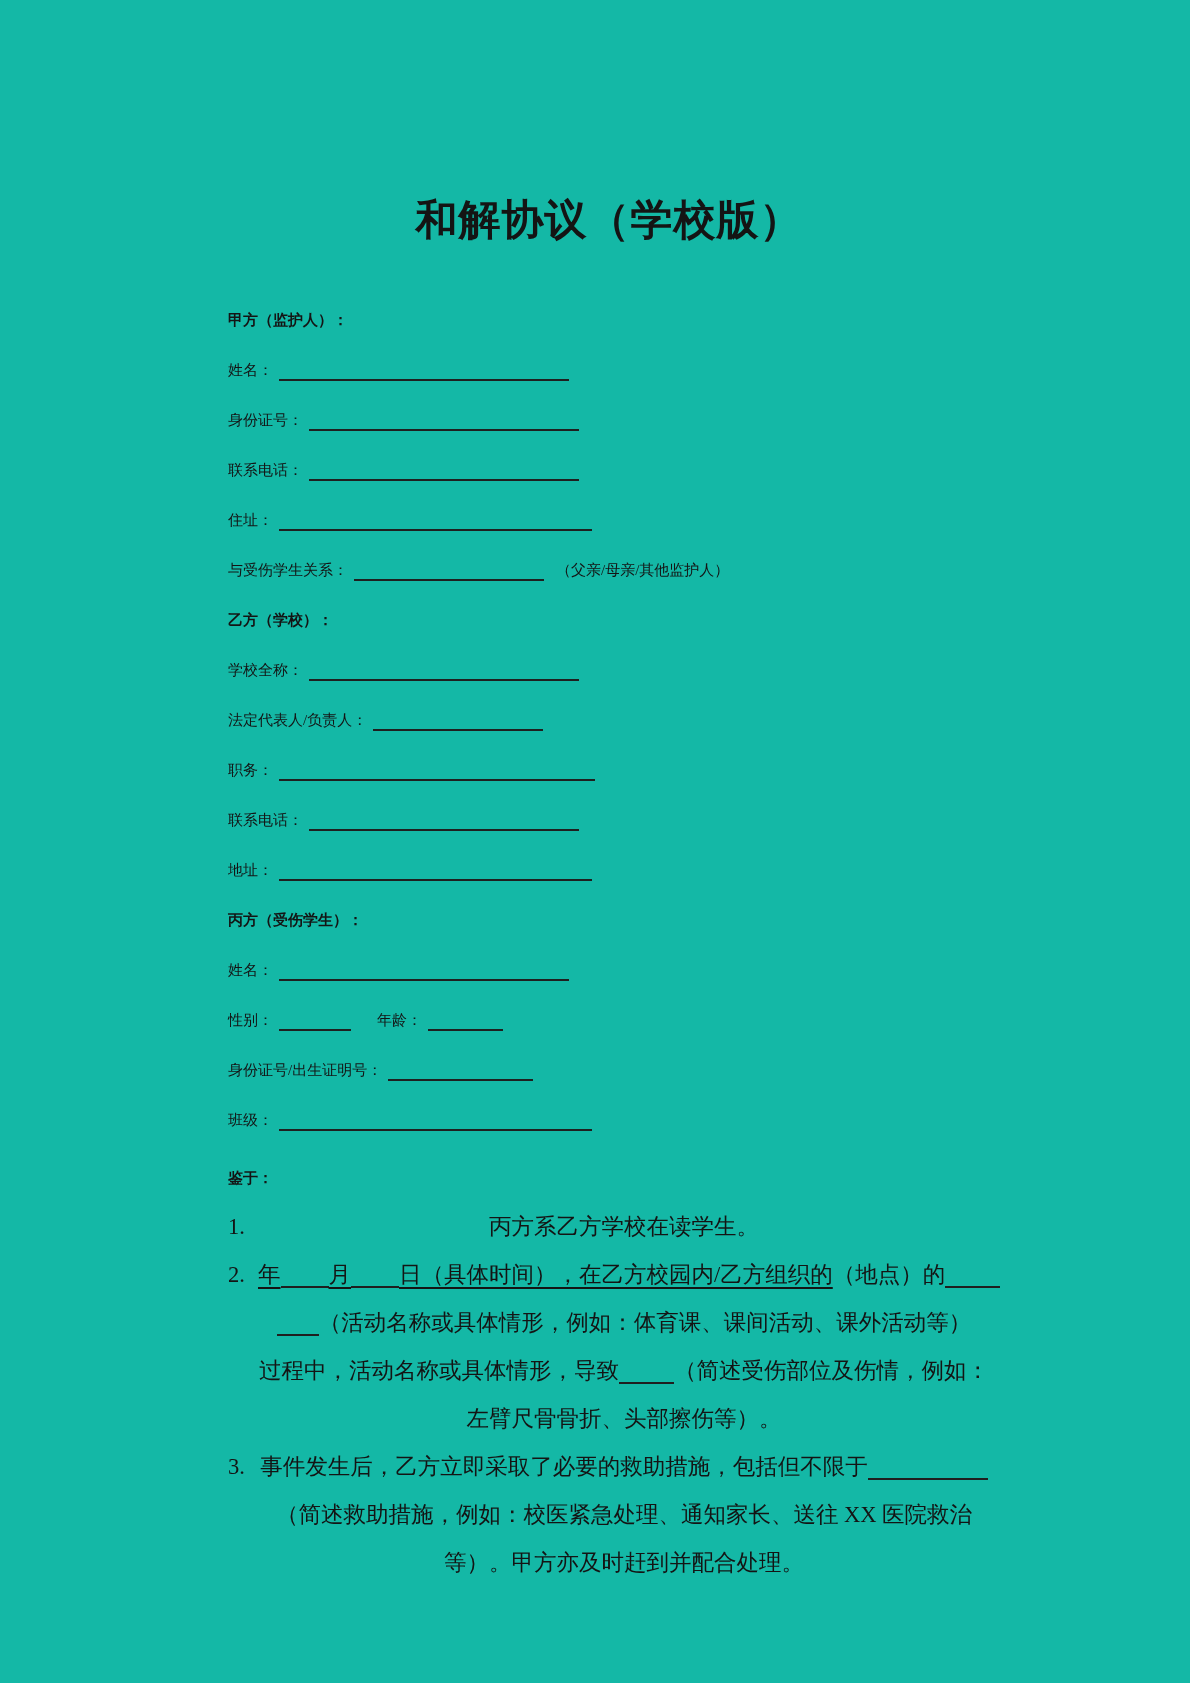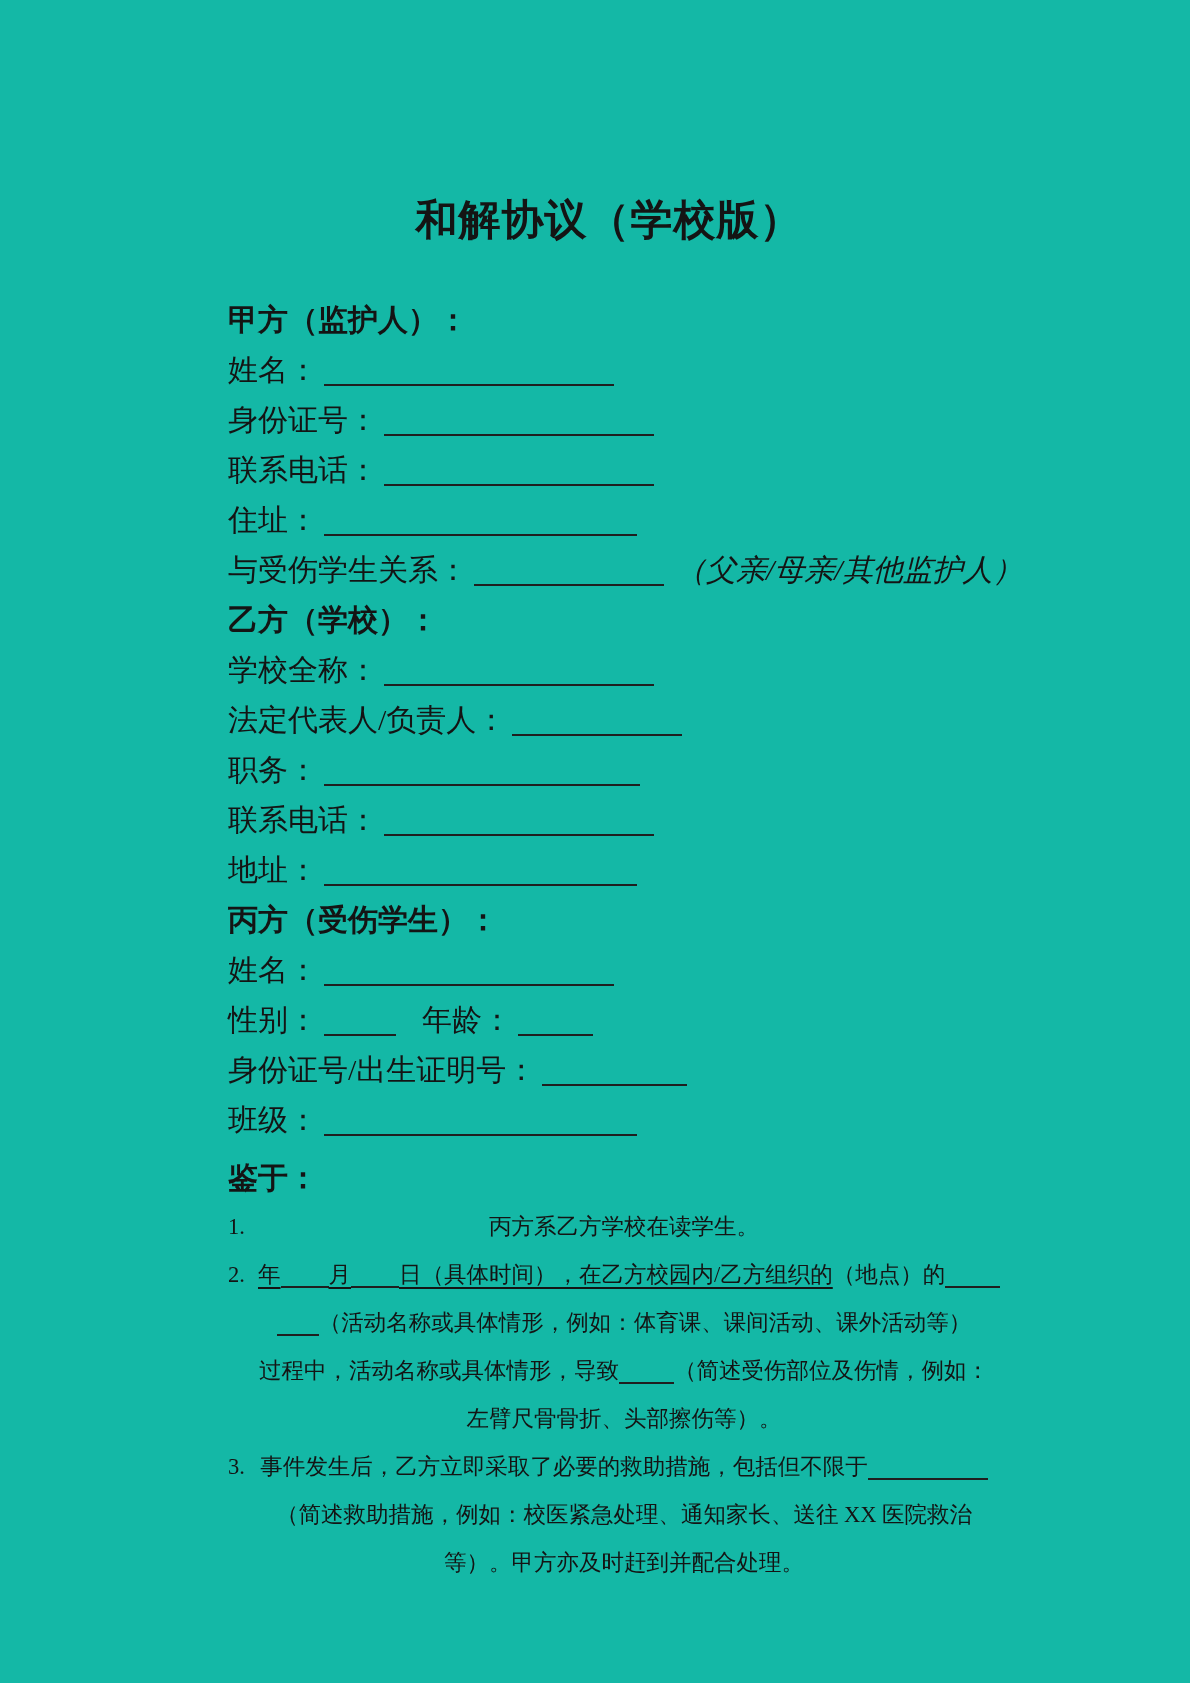--- a/index.html
+++ b/index.html
@@ -18,37 +18,37 @@
     font-size:42px;
     line-height:54px;
     margin:0;
     text-align:center;
     letter-spacing:1px;
     white-space:nowrap;
   }
   .sections{margin-top:48px;}
   .fline{
     height:50px;line-height:50px;
-    font-size:30px;
+    font-size:15px;
     white-space:nowrap;
   }
   .fline.heading{
     font-family:"Liberation Sans",sans-serif;
     font-weight:700;
   }
   .blank{
     display:inline-block;
     height:22px;
     border-bottom:2px solid #1f1f1f;
     margin-left:6px;
     vertical-align:-6px;
   }
   .seg-blank{margin-left:0;}
   .lbl2{margin-left:26px;}
-  .suffix{margin-left:12px;font-style:italic;}
+  .suffix{margin-left:12px;}
   .whereas{margin-top:8px;}
   .li{display:flex;font-size:22.5px;line-height:48px;}
   .num{width:30px;flex:none;}
   .li-body{flex:1 1 auto;min-width:0;text-align:center;}
   .seg-line{white-space:nowrap;line-height:48px;}
   .u{
     text-decoration:underline;
     text-underline-offset:5px;
     text-decoration-thickness:2px;
   }

